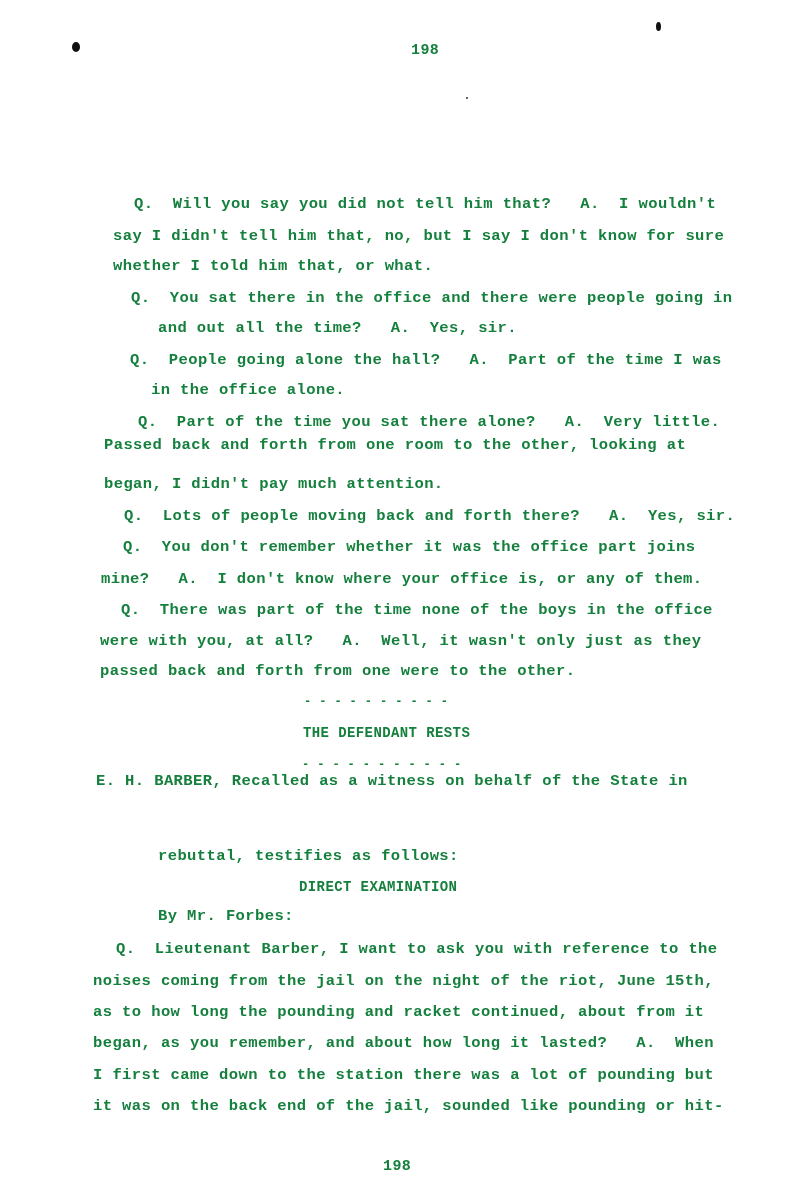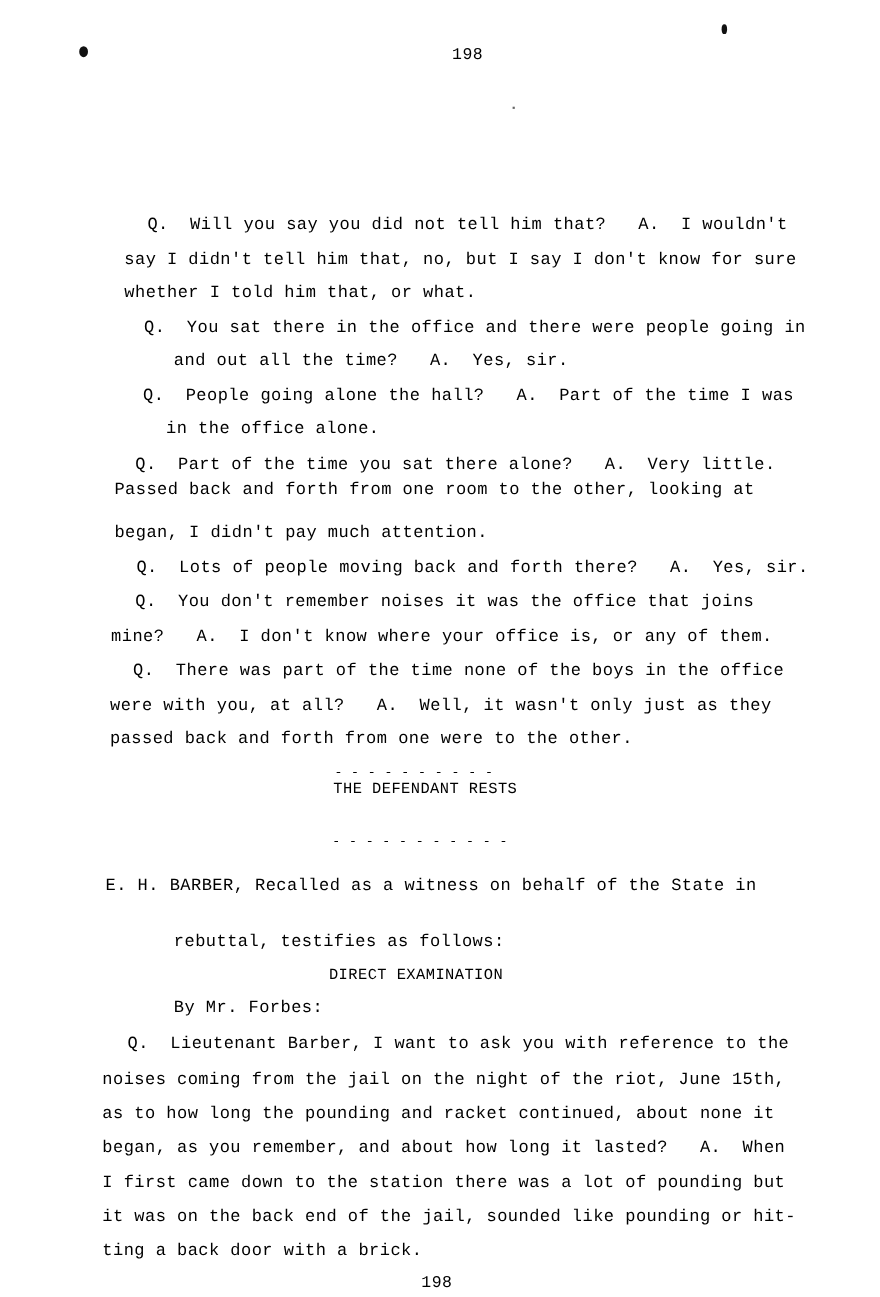--- a/index.html
+++ b/index.html
@@ -1,22 +1,22 @@
 <!DOCTYPE html>
 <html><head>
 <meta charset="utf-8">
 <style>
   html, body { margin: 0; padding: 0; background: #ffffff; }
   body { width: 800px; height: 1179px; position: relative; overflow: hidden; }
   .page { position: absolute; left: 0; top: 0; width: 800px; height: 1179px; background: #ffffff; }
   .tw {
     font-family: "Liberation Mono", "DejaVu Sans Mono", monospace;
     font-size: 15.5px;
-    font-weight: normal;
-    color: #000000;
+    font-weight: bold;
+    color: #15803d;
     letter-spacing: 0.4px;
     white-space: pre;
     position: absolute;
     line-height: 18px;
   }
   .pagenum { font-size: 15px; }
   .mark { position: absolute; background: #111; border-radius: 50%; }
   .speck { position: absolute; width: 2px; height: 2px; background: #666; }
 </style>
 </head>
@@ -30,41 +30,40 @@
 
   <div class="tw pagenum" style="left:411px;top:42px;">198</div>
 
   <div class="tw" style="left:134px;top:195px;">Q.  Will you say you did not tell him that?   A.  I wouldn't</div>
   <div class="tw" style="left:113px;top:227px;">say I didn't tell him that, no, but I say I don't know for sure</div>
   <div class="tw" style="left:113px;top:257px;">whether I told him that, or what.</div>
   <div class="tw" style="left:131px;top:289px;">Q.  You sat there in the office and there were people going in</div>
   <div class="tw" style="left:110px;top:319px;margin-left:48px;">and out all the time?   A.  Yes, sir.</div>
   <div class="tw" style="left:130px;top:351px;">Q.  People going alone the hall?   A.  Part of the time I was</div>
   <div class="tw" style="left:107px;top:381px;margin-left:44px;">in the office alone.</div>
-  <div class="tw" style="left:123px;top:413px;">Q.  Part of the time you sat there alone?   A.  Very little.</div>
+  <div class="tw" style="left:138px;top:413px;">Q.  Part of the time you sat there alone?   A.  Very little.</div>
   <div class="tw" style="left:104px;top:436px;">Passed back and forth from one room to the other, looking at</div>
   <div class="tw" style="left:104px;top:475px;">began, I didn't pay much attention.</div>
   <div class="tw" style="left:124px;top:507px;">Q.  Lots of people moving back and forth there?   A.  Yes, sir.</div>
-  <div class="tw" style="left:123px;top:538px;">Q.  You don't remember noises it was the office that joins</div>
+  <div class="tw" style="left:123px;top:538px;">Q.  You don't remember whether it was the office part joins</div>
   <div class="tw" style="left:101px;top:570px;">mine?   A.  I don't know where your office is, or any of them.</div>
   <div class="tw" style="left:121px;top:601px;">Q.  There was part of the time none of the boys in the office</div>
   <div class="tw" style="left:100px;top:632px;">were with you, at all?   A.  Well, it wasn't only just as they</div>
   <div class="tw" style="left:100px;top:662px;">passed back and forth from one were to the other.</div>
 
   <div class="tw" style="left:304px;top:693px;font-size:12px;">- - - - - - - - - -</div>
-  <div class="tw" style="left:303px;top:709px;font-size:14px;">THE DEFENDANT RESTS</div>
+  <div class="tw" style="left:303px;top:724px;font-size:14px;">THE DEFENDANT RESTS</div>
   <div class="tw" style="left:302px;top:756px;font-size:12px;">- - - - - - - - - - -</div>
 
-  <div class="tw" style="left:96px;top:796px;">E. H. BARBER, Recalled as a witness on behalf of the State in</div>
+  <div class="tw" style="left:96px;top:772px;">E. H. BARBER, Recalled as a witness on behalf of the State in</div>
   <div class="tw" style="left:158px;top:847px;">rebuttal, testifies as follows:</div>
   <div class="tw" style="left:299px;top:878px;font-size:14px;">DIRECT EXAMINATION</div>
   <div class="tw" style="left:158px;top:907px;">By Mr. Forbes:</div>
 
   <div class="tw" style="left:116px;top:940px;">Q.  Lieutenant Barber, I want to ask you with reference to the</div>
   <div class="tw" style="left:93px;top:972px;">noises coming from the jail on the night of the riot, June 15th,</div>
-  <div class="tw" style="left:93px;top:1003px;">as to how long the pounding and racket continued, about none it</div>
+  <div class="tw" style="left:93px;top:1003px;">as to how long the pounding and racket continued, about from it</div>
   <div class="tw" style="left:93px;top:1034px;text-align:center;">began, as you remember, and about how long it lasted?   A.  When</div>
   <div class="tw" style="left:93px;top:1066px;">I first came down to the station there was a lot of pounding but</div>
   <div class="tw" style="left:93px;top:1097px;">it was on the back end of the jail, sounded like pounding or hit-</div>
-  <div class="tw" style="left:93px;top:1128px;">ting a back door with a brick.</div>
 
   <div class="tw pagenum" style="left:383px;top:1158px;">198</div>
 </div>
 
 </body></html>

